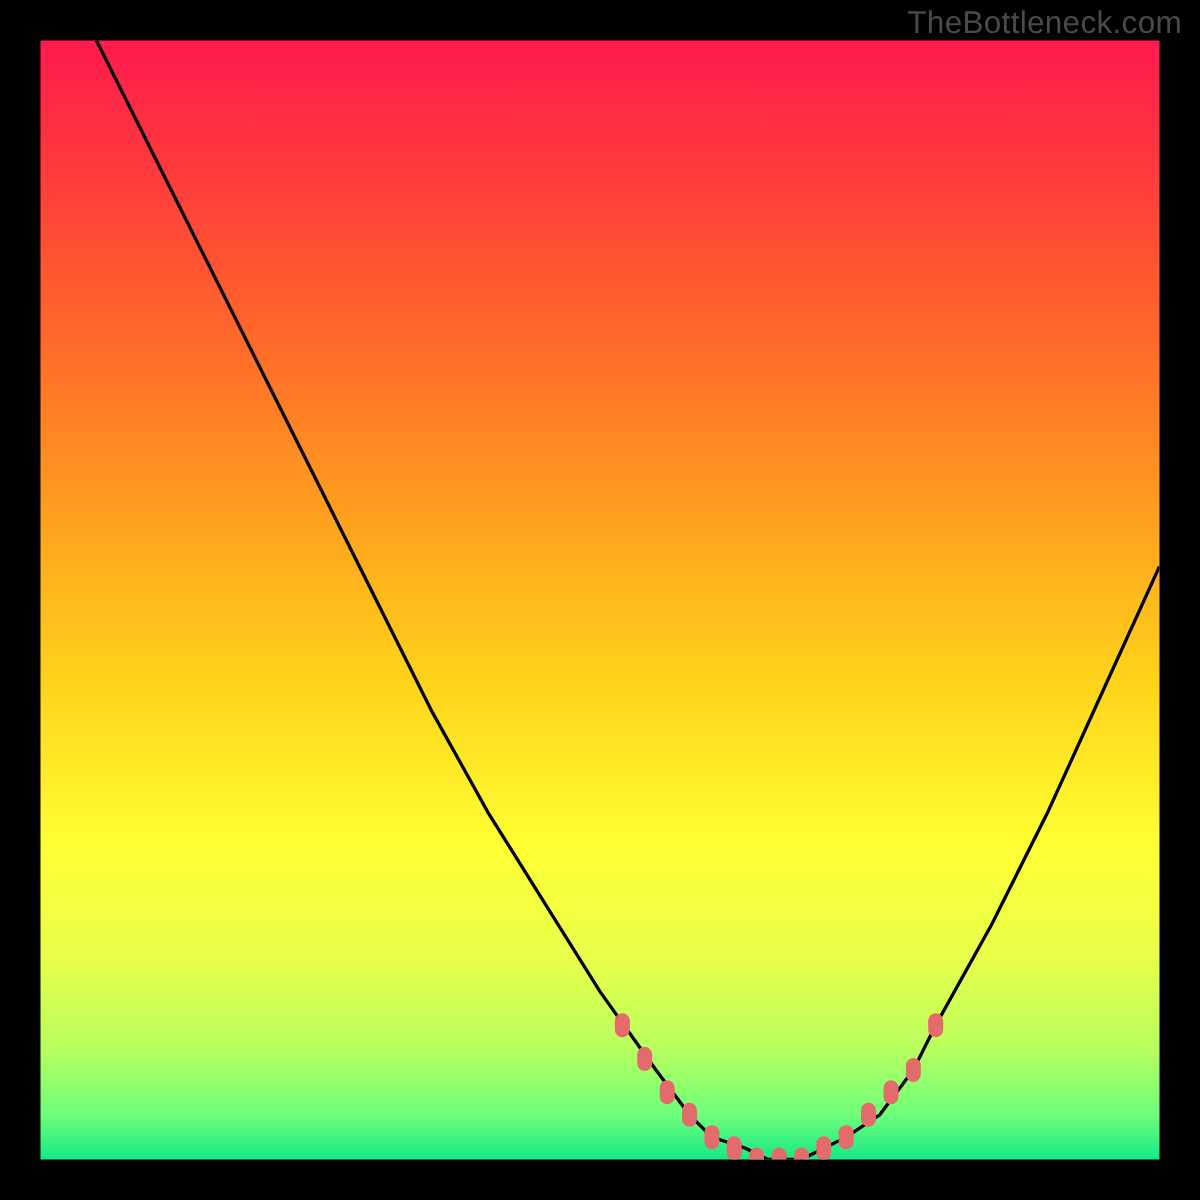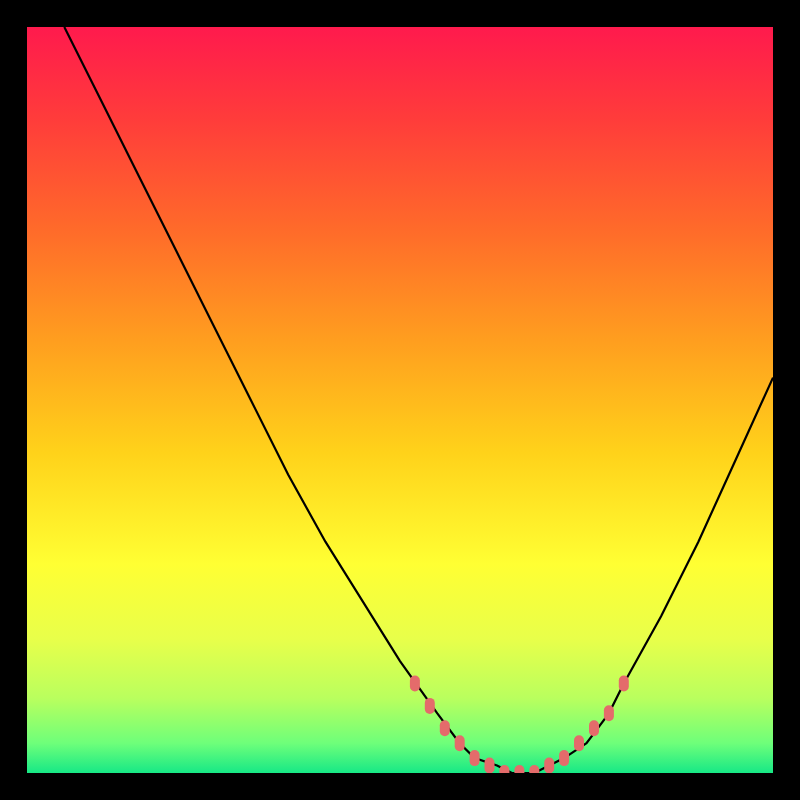--- a/index.html
+++ b/index.html
@@ -75,14 +75,15 @@
           <rect x="517.2" y="730.5" width="10" height="16" rx="5" ry="5" fill="#e46b6b" stroke="#c94f4f" stroke-width="0"></rect>
           <rect x="532.1" y="723.1" width="10" height="16" rx="5" ry="5" fill="#e46b6b" stroke="#c94f4f" stroke-width="0"></rect>
           <rect x="547.0" y="708.2" width="10" height="16" rx="5" ry="5" fill="#e46b6b" stroke="#c94f4f" stroke-width="0"></rect>
           <rect x="562.0" y="693.2" width="10" height="16" rx="5" ry="5" fill="#e46b6b" stroke="#c94f4f" stroke-width="0"></rect>
           <rect x="576.9" y="678.3" width="10" height="16" rx="5" ry="5" fill="#e46b6b" stroke="#c94f4f" stroke-width="0"></rect>
           <rect x="591.8" y="648.5" width="10" height="16" rx="5" ry="5" fill="#e46b6b" stroke="#c94f4f" stroke-width="0"></rect>
         </g>
     </svg>
   </div>
 
+  <div class="watermark">TheBottleneck.com</div>
 
 </div>
 
 </body></html>

